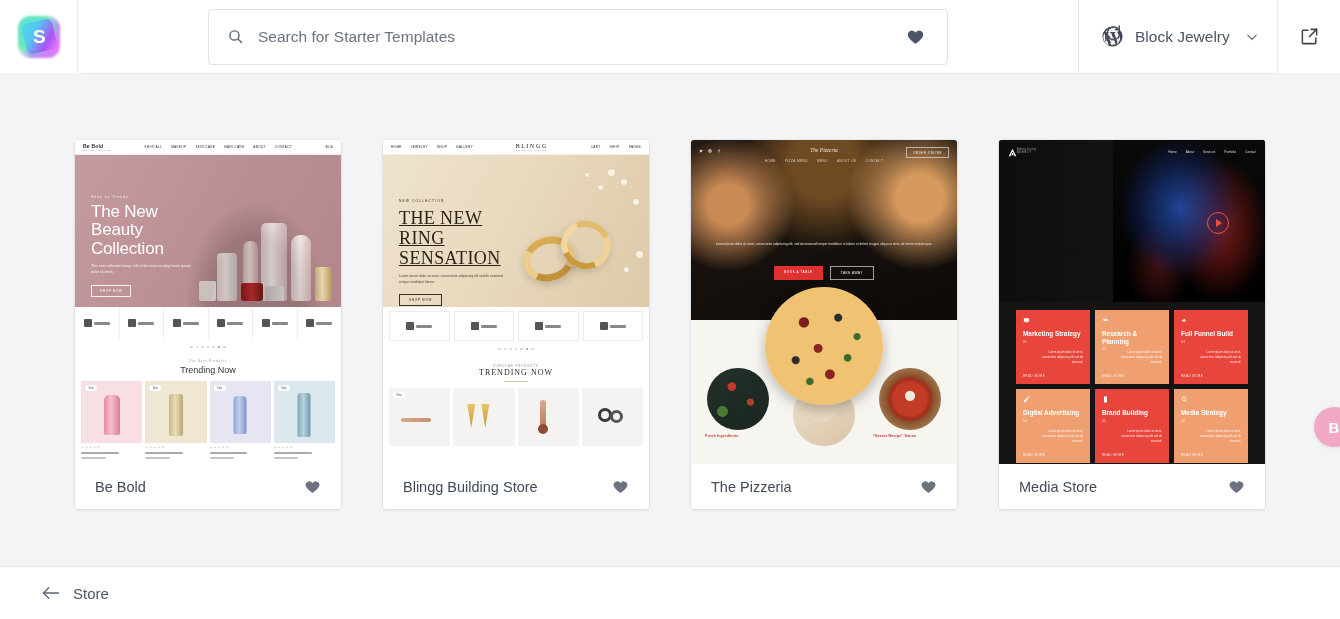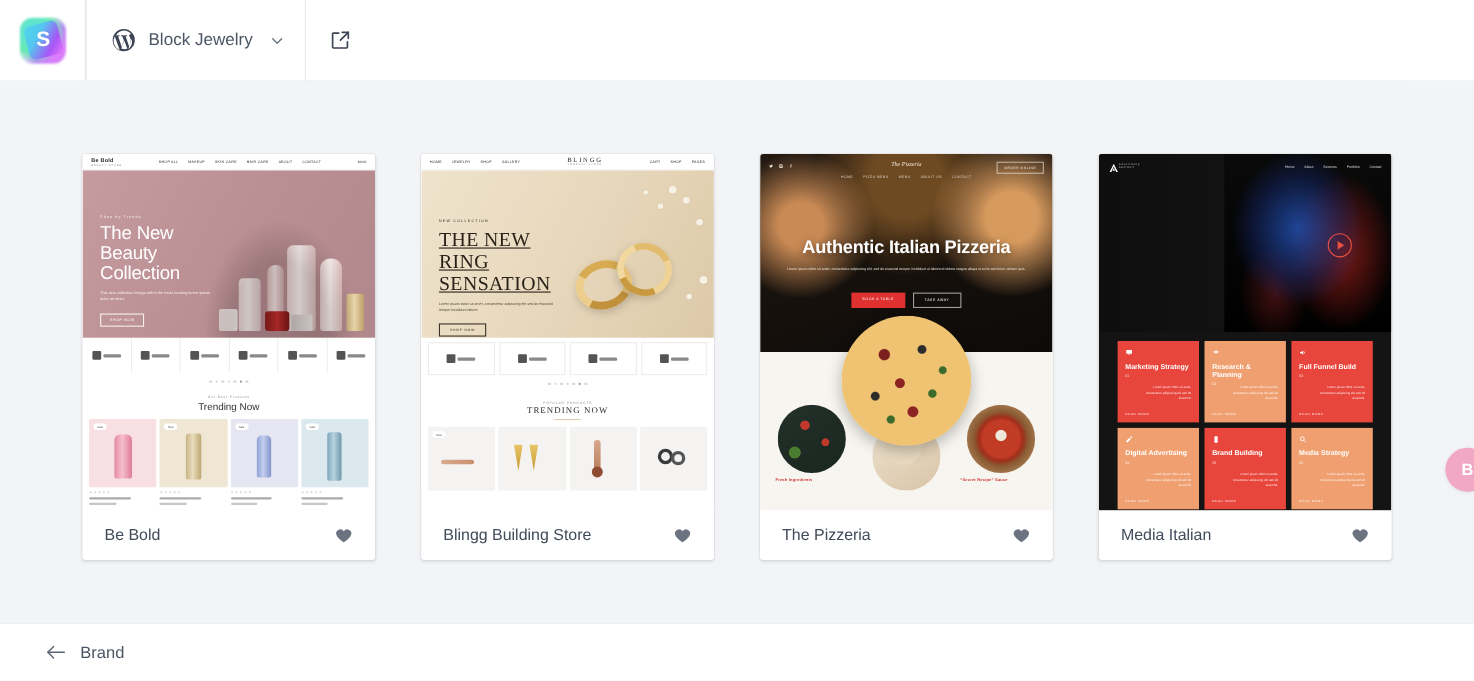--- a/index.html
+++ b/index.html
@@ -338,20 +338,43 @@
 
     <div class="logo-cell">
       <div class="logo-mark">
         <div class="logo-blob"></div>
         <div class="logo-square">
           <span class="logo-letter">S</span>
         </div>
       </div>
     </div>
 
+    <div class="search-zone">
+      <div class="search-box">
+        <svg class="search-icon" viewBox="0 0 24 24" fill="none" stroke="currentColor" stroke-width="2">
+          <circle cx="10.5" cy="10.5" r="6.5"></circle>
+            <line x1="15.5" y1="15.5" x2="21" y2="21"></line>
+        </svg>
+        <input class="search-input" type="text" placeholder="Search for Starter Templates" style="">
+        <div class="search-actions">
+          <button class="icon-btn">
+            <svg width="19" height="18" viewBox="0 0 24 24" fill="#4b5563">
+              <path d="M12 21s-7.5-4.9-9.4-9A5.3 5.3 0 0 1 12 6.1 5.3 5.3 0 0 1 21.4 12c-1.9 4.1-9.4 9-9.4 9z"></path>
+            </svg>
+          </button>
+        </div>
+      </div>
+      <button class="icon-btn" style="position:absolute; left:1025px; top:24px;">
+        <svg width="19" height="19" viewBox="0 0 24 24" fill="none" stroke="#4b5563" stroke-width="1.9" stroke-linecap="round">
+          <path d="M20 7a8 8 0 1 0 1.2 7"></path>
+          <polyline points="20.5 2.5 20.5 7.4 15.6 7.4"></polyline>
+          <polyline points="3.5 21 3.5 16.2 8.4 16.2"></polyline>
+        </svg>
+      </button>
+    </div>
 
     <div class="editor-cell">
       <svg class="wp-logo" viewBox="0 0 24 24" fill="currentColor">
         <path d="M12 1.5A10.5 10.5 0 1 0 22.5 12 10.5 10.5 0 0 0 12 1.5zm0 1.3a9.2 9.2 0 0 1 7.1 3.4h-.5c-.8 0-1.4.7-1.4 1.5 0 .7.4 1.3.8 2 .3.6.7 1.3.7 2.4 0 .8-.3 1.7-.7 3l-.9 3-3.3-9.8c.6 0 1.1-.1 1.1-.1.5-.1.5-.8 0-.8 0 0-1.6.1-2.6.1-1 0-2.6-.1-2.6-.1-.5 0-.6.8-.1.8 0 0 .5.1 1 .1l1.5 4-2 6.1-3.4-10.1c.6 0 1.1-.1 1.1-.1.5-.1.5-.8-.1-.8 0 0-1.5.1-2.5.1h-.6A9.2 9.2 0 0 1 12 2.8zM3.5 8.6l4.7 12.8A9.2 9.2 0 0 1 3.5 8.6zm9 3.7l2.9 7.9a9.3 9.3 0 0 1-5.7-.2zm7.1-1.1a9.2 9.2 0 0 1-3.3 9.3l2.8-8.1c.4-1 .6-1.8.6-2.6z"></path>
       </svg>
       <span class="editor-label">Block Jewelry</span>
       <svg class="chev" viewBox="0 0 24 24" fill="none" stroke="currentColor" stroke-width="2.2" stroke-linecap="round">
         <polyline points="5 9 12 16 19 9"></polyline>
       </svg>
     </div>
@@ -642,21 +665,20 @@
                 <div class="pz-brand">The Pizzeria</div>
                 <div class="pz-links">
                   <span>HOME</span>
                   <span>PIZZA MENU</span>
                   <span>MENU</span>
                   <span>ABOUT US</span>
                   <span>CONTACT</span>
                 </div>
                 <div class="pz-order">ORDER ONLINE</div>
               </div>
-              <div class="pz-h1">Authentic Italian Pizzeria</div>
               <div class="pz-sub">Lorem ipsum dolor sit amet, consectetur adipiscing elit, sed do eiusmod tempor incididunt ut labore et dolore magna aliqua ut enim ad minim veniam quis.</div>
               <div class="pz-btns">
                 <span class="pz-b1">BOOK A TABLE</span>
                 <span class="pz-b2">TAKE AWAY</span>
               </div>
             </div>
 
             <div class="pizza"></div>
 
             <div class="pz-circles">
@@ -755,35 +777,35 @@
                   </svg>
                 <div class="ma-t">Media Strategy</div>
                 <div class="ma-n">06</div>
                 <div class="ma-p">Lorem ipsum dolor sit amet, consectetur adipiscing elit sed do eiusmod.</div>
                 <div class="ma-more">READ MORE</div>
               </div>
             </div>
           </div>
         </div>
         <div class="card-foot">
-          <span class="card-title">Media Italian</span>
+          <span class="card-title">Media Store</span>
           <svg class="heart" viewBox="0 0 24 24" fill="currentColor">
             <path d="M12 21s-7.5-4.9-9.4-9A5.3 5.3 0 0 1 12 6.1 5.3 5.3 0 0 1 21.4 12c-1.9 4.1-9.4 9-9.4 9z"></path>
           </svg>
         </div>
       </div>
     </div>
 
     <div class="edge-bubble">
       <span>B</span>
     </div>
   </div>
 
   <div class="footer">
     <button class="back-btn">
       <svg class="back-arrow" viewBox="0 0 24 18" fill="none" stroke="currentColor" stroke-width="1.7" stroke-linecap="round" stroke-linejoin="round">
         <line x1="22" y1="9" x2="2" y2="9"></line>
           <polyline points="9 2 2 9 9 16"></polyline>
       </svg>
-      <span class="back-label">Brand</span>
+      <span class="back-label">Store</span>
     </button>
   </div>
 </div>
 
 </body></html>

